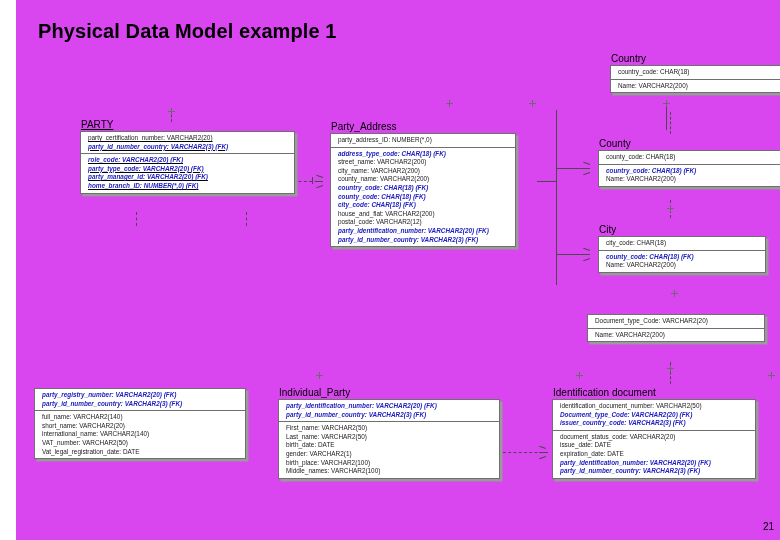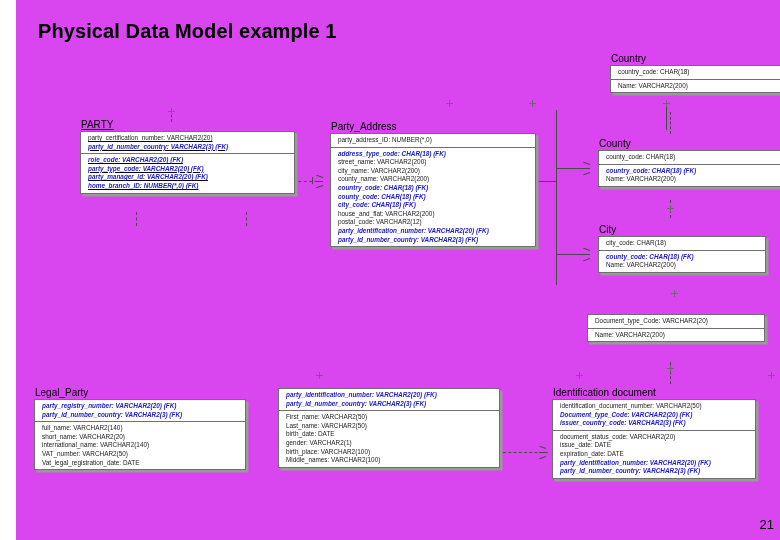--- a/index.html
+++ b/index.html
@@ -28,21 +28,21 @@
     font-size: 20px;
     font-weight: bold;
     color: #000000;
     letter-spacing: 0.1px;
     white-space: nowrap;
   }
   #page-number {
     position: absolute;
     right: 22px;
     bottom: 8px;
-    font-size: 13px;
+    font-size: 10px;
     color: #000000;
   }
 
   
   .entity {
     position: absolute;
   }
   .entity-title {
     font-size: 10px;
     color: #000000;
@@ -212,21 +212,21 @@
       </div>
       <div class="attr-group">
         <div class="attr fk">role_code: VARCHAR2(20) (FK)</div>
         <div class="attr fk">party_type_code: VARCHAR2(20) (FK)</div>
         <div class="attr fk">party_manager_id: VARCHAR2(20) (FK)</div>
         <div class="attr fk">home_branch_ID: NUMBER(*,0) (FK)</div>
       </div>
     </div>
   </div>
 
-  <div class="entity" style="left:314px; top:122px; width:206px;">
+  <div class="entity" style="left:314px; top:122px; width:186px;">
     <div class="entity-title">Party_Address</div>
     <div class="entity-body">
       <div class="attr-group">
         <div class="attr">party_address_ID: NUMBER(*,0)</div>
       </div>
       <div class="attr-group">
         <div class="attr fk">address_type_code: CHAR(18) (FK)</div>
         <div class="attr">street_name: VARCHAR2(200)</div>
         <div class="attr">city_name: VARCHAR2(200)</div>
         <div class="attr">county_name: VARCHAR2(200)</div>
@@ -284,37 +284,37 @@
       <div class="attr-group">
         <div class="attr">Document_type_Code: VARCHAR2(20)</div>
       </div>
       <div class="attr-group">
         <div class="attr">Name: VARCHAR2(200)</div>
       </div>
     </div>
   </div>
 
   <div class="entity" style="left:18px; top:388px; width:212px;">
-    <div class="entity-title">Legal_Party</div>
     <div class="entity-body">
       <div class="attr-group">
         <div class="attr fk">party_registry_number: VARCHAR2(20) (FK)</div>
         <div class="attr fk">party_id_number_country: VARCHAR2(3) (FK)</div>
       </div>
       <div class="attr-group">
         <div class="attr">full_name: VARCHAR2(140)</div>
         <div class="attr">short_name: VARCHAR2(20)</div>
         <div class="attr">international_name: VARCHAR2(140)</div>
         <div class="attr">VAT_number: VARCHAR2(50)</div>
         <div class="attr">Vat_legal_registration_date: DATE</div>
       </div>
     </div>
   </div>
 
   <div class="entity" style="left:262px; top:388px; width:222px;">
+    <div class="entity-title">Individual_Party</div>
     <div class="entity-body">
       <div class="attr-group">
         <div class="attr fk">party_identification_number: VARCHAR2(20) (FK)</div>
         <div class="attr fk">party_id_number_country: VARCHAR2(3) (FK)</div>
       </div>
       <div class="attr-group">
         <div class="attr">First_name: VARCHAR2(50)</div>
         <div class="attr">Last_name: VARCHAR2(50)</div>
         <div class="attr">birth_date: DATE</div>
         <div class="attr">gender: VARCHAR2(1)</div>

